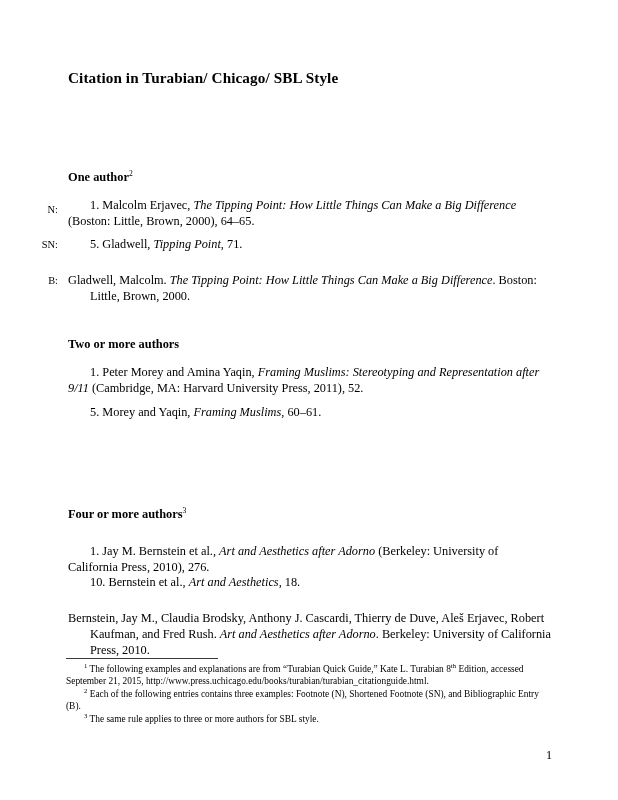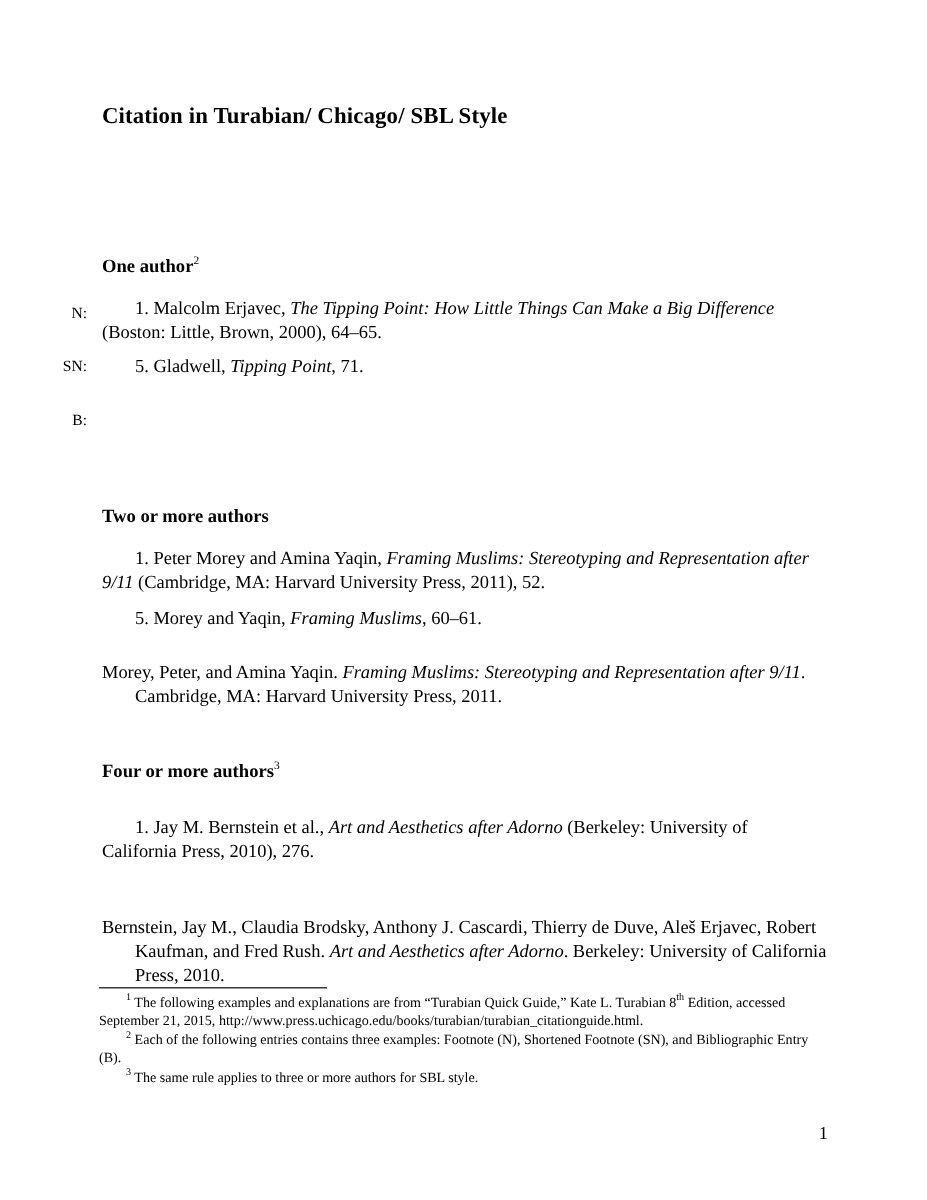--- a/index.html
+++ b/index.html
@@ -152,45 +152,48 @@
   <div class="entry note-style" style="left:68px; top:198px; width:478px;">
     <span>1. </span><span>Malcolm Erjavec, </span><i>The Tipping Point: How Little Things Can Make a Big Difference</i><span> (Boston: Little, Brown, 2000), 64–65.</span>
   </div>
 
   <div class="margin-label" style="top:239px;">SN:</div>
   <div class="entry note-style" style="left:68px; top:237px; width:478px;">
     <span>5. </span><span>Gladwell, </span><i>Tipping Point</i><span>, 71.</span>
   </div>
 
   <div class="margin-label" style="top:275px;">B:</div>
+  <div class="entry bib-style" style="left:68px; top:273px; width:478px;">
+    <span>Gladwell, Malcolm. </span><i>The Tipping Point: How Little Things Can Make a Big Difference</i><span>. Boston: Little, Brown, 2000.</span>
+  </div>
 
   <div class="sub-head" style="top:337px;">
     <span>Two or more authors</span><sup class="note"></sup>
   </div>
 
   <div class="entry note-style" style="left:68px; top:365px; width:478px;">
     <span>1. </span><span>Peter Morey and Amina Yaqin, </span><i>Framing Muslims: Stereotyping and Representation after 9/11</i><span> (Cambridge, MA: Harvard University Press, 2011), 52.</span>
   </div>
 
   <div class="entry note-style" style="left:68px; top:405px; width:478px;">
     <span>5. </span><span>Morey and Yaqin, </span><i>Framing Muslims</i><span>, 60–61.</span>
   </div>
 
-  <div class="entry bib-style" style="left:68px; top:441px; width:478px;">
-    <span>Morey, Peter, and Amina Yaqin. </span><i>Framing Muslims: Stereotyping and Representation after 9/11</i><span>. Cambridge, MA: Harvard University Press, 2011.</span>
-  </div>
 
   <div class="sub-head" style="top:507px;">
     <span>Four or more authors</span><sup class="note">3</sup>
   </div>
 
   <div class="entry note-style" style="left:68px; top:544px; width:478px;">
     <span>1. </span><span>Jay M. Bernstein et al., </span><i>Art and Aesthetics after Adorno</i><span> (Berkeley: University of California Press, 2010), 276.</span>
   </div>
 
+  <div class="entry note-style" style="left:68px; top:575px; width:478px;">
+    <span>10. </span><span>Bernstein et al., </span><i>Art and Aesthetics</i><span>, 18.</span>
+  </div>
 
   <div class="entry bib-style" style="left:68px; top:611px; width:478px;">
     <span>Bernstein, Jay M., Claudia Brodsky, Anthony J. Cascardi, Thierry de Duve, Aleš Erjavec, Robert Kaufman, and Fred Rush. </span><i>Art and Aesthetics after Adorno</i><span>. Berkeley: University of California Press, 2010.</span>
   </div>
 
   <div class="footnote-area">
     <div class="fn-rule"></div>
 
     <p class="fn"><sup>1</sup><span> The following examples and explanations are from “Turabian Quick Guide,” Kate L. Turabian 8</span><sup>th</sup><span> Edition, accessed September 21, 2015, http://www.press.uchicago.edu/books/turabian/turabian_citationguide.html.</span></p>
 

